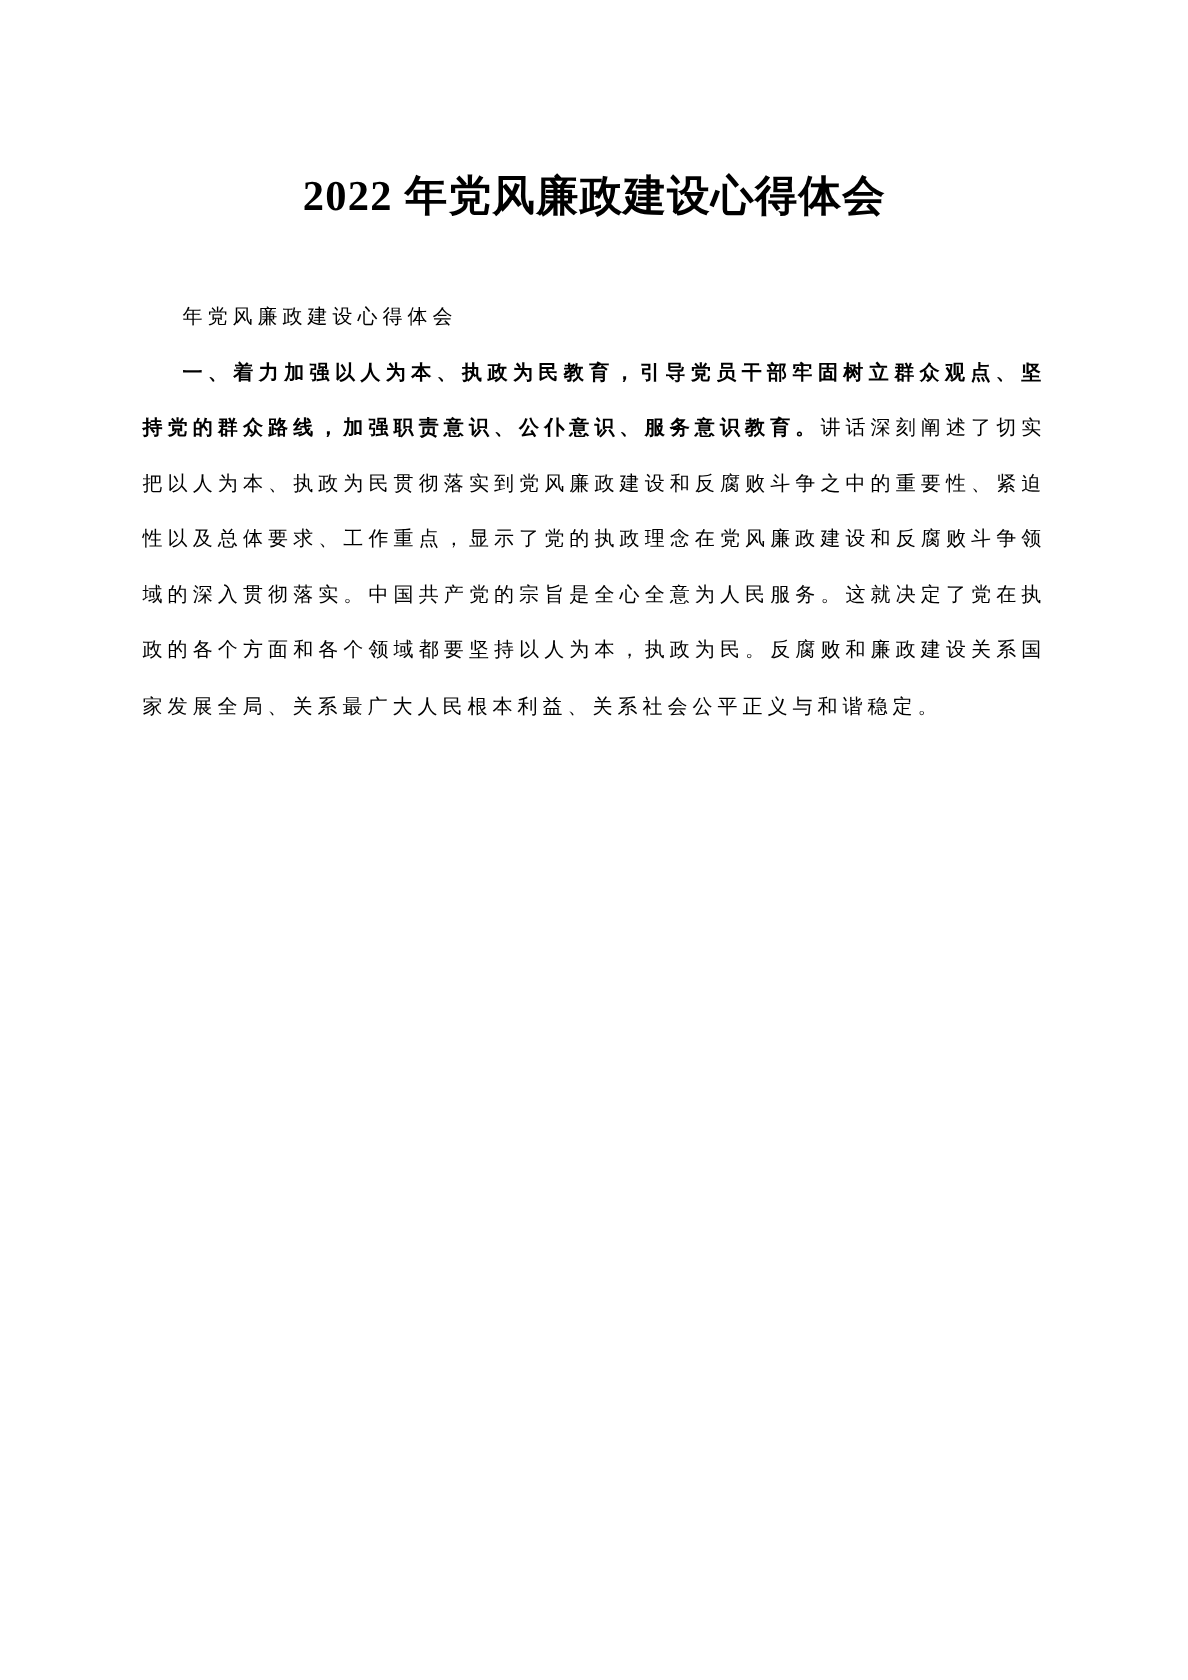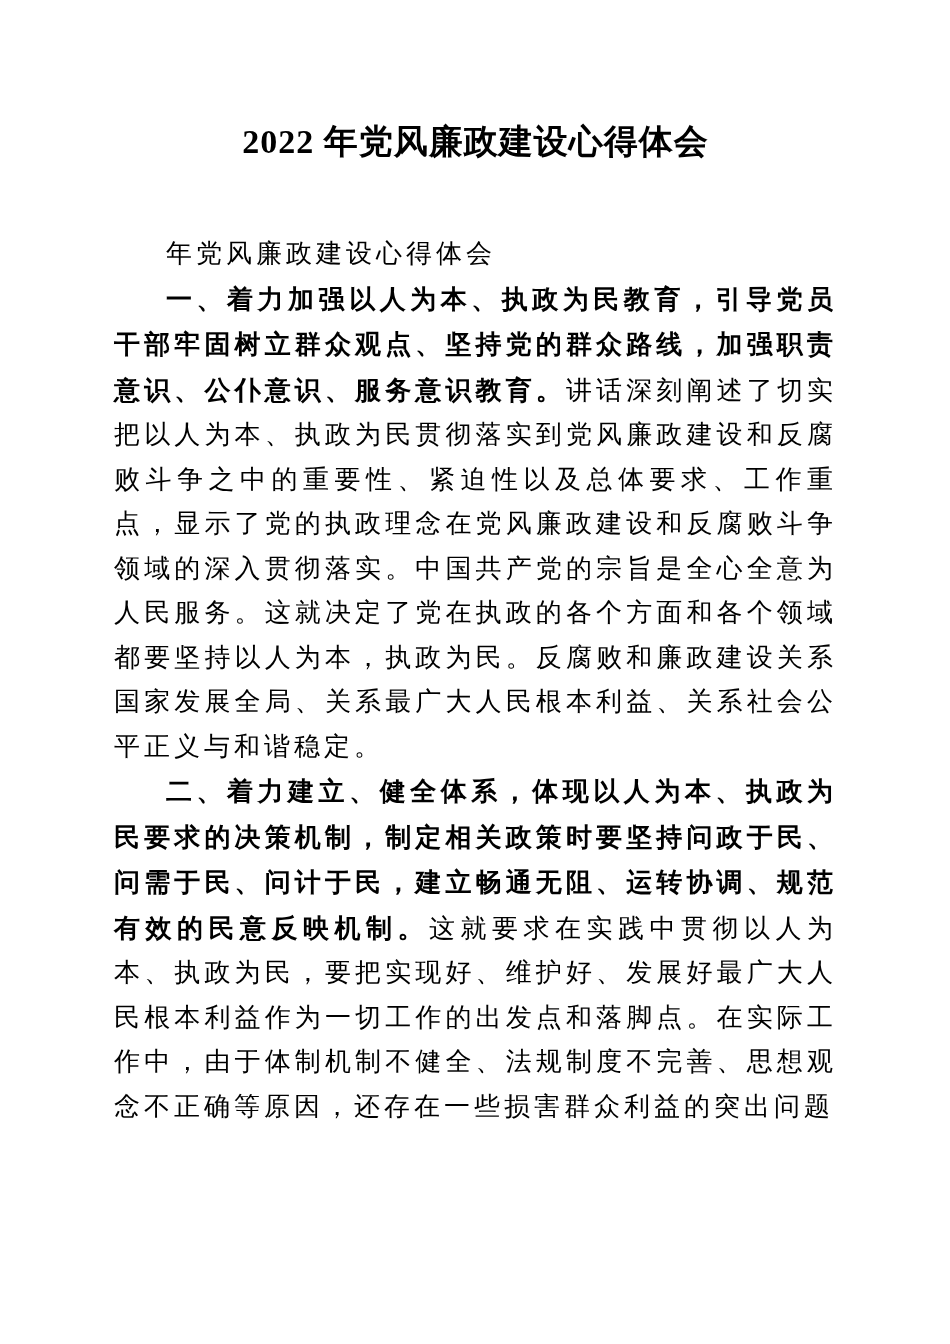--- a/index.html
+++ b/index.html
@@ -19,21 +19,21 @@
     position: absolute;
     left: 0;
     top: 0;
     width: 950px;
     height: 1344px;
     background: #ffffff;
   }
   .doc-title {
     position: absolute;
     left: 114px;
-    top: 120px;
+    top: 136px;
     width: 723px;
     margin: 0;
     text-align: center;
     font-family: "Liberation Serif", "DejaVu Serif", serif;
     font-weight: bold;
     font-size: 34px;
     line-height: 44px;
     letter-spacing: 1px;
     color: #000000;
     white-space: nowrap;
@@ -41,21 +41,21 @@
   .doc-content {
     position: absolute;
     left: 114px;
     top: 232px;
     width: 723px;
   }
   .doc-content p.para {
     margin: 0;
     padding: 0;
     text-indent: 2em;
-    font-size: 26px;
+    font-size: 16px;
     line-height: 44.5px;
     letter-spacing: 4px;
     text-align: justify;
     text-justify: inter-character;
     color: #000000;
     font-family: "Liberation Serif", "DejaVu Serif", serif;
   }
   .seg-regular {
     font-weight: normal;
     font-family: "Liberation Serif", "DejaVu Serif", serif;
@@ -72,17 +72,16 @@
 
   <h1 class="doc-title">2022 年党风廉政建设心得体会</h1>
 
   <div class="doc-content">
 
     <p class="para"><span class="seg-regular">年党风廉政建设心得体会</span></p>
 
 
     <p class="para"><span class="seg-bold">一、着力加强以人为本、执政为民教育，引导党员干部牢固树立群众观点、坚持党的群众路线，加强职责意识、公仆意识、服务意识教育。</span><span class="seg-regular">讲话深刻阐述了切实把以人为本、执政为民贯彻落实到党风廉政建设和反腐败斗争之中的重要性、紧迫性以及总体要求、工作重点，显示了党的执政理念在党风廉政建设和反腐败斗争领域的深入贯彻落实。中国共产党的宗旨是全心全意为人民服务。这就决定了党在执政的各个方面和各个领域都要坚持以人为本，执政为民。反腐败和廉政建设关系国家发展全局、关系最广大人民根本利益、关系社会公平正义与和谐稳定。</span></p>
 
-    <p class="para"><span class="seg-bold">二、着力建立、健全体系，体现以人为本、执政为民要求的决策机制，制定相关政策时要坚持问政于民、问需于民、问计于民，建立畅通无阻、运转协调、规范有效的民意反映机制。</span><span class="seg-regular">这就要求在实践中贯彻以人为本、执政为民，要把实现好、维护好、发展好最广大人民根本利益作为一切工作的出发点和落脚点。在实际工作中，由于体制机制不健全、法规制度不完善、思想观念不正确等原因，还存在一些损害群众利益的突出问题</span></p>
 
   </div>
 
 </div>
 
 </body></html>

